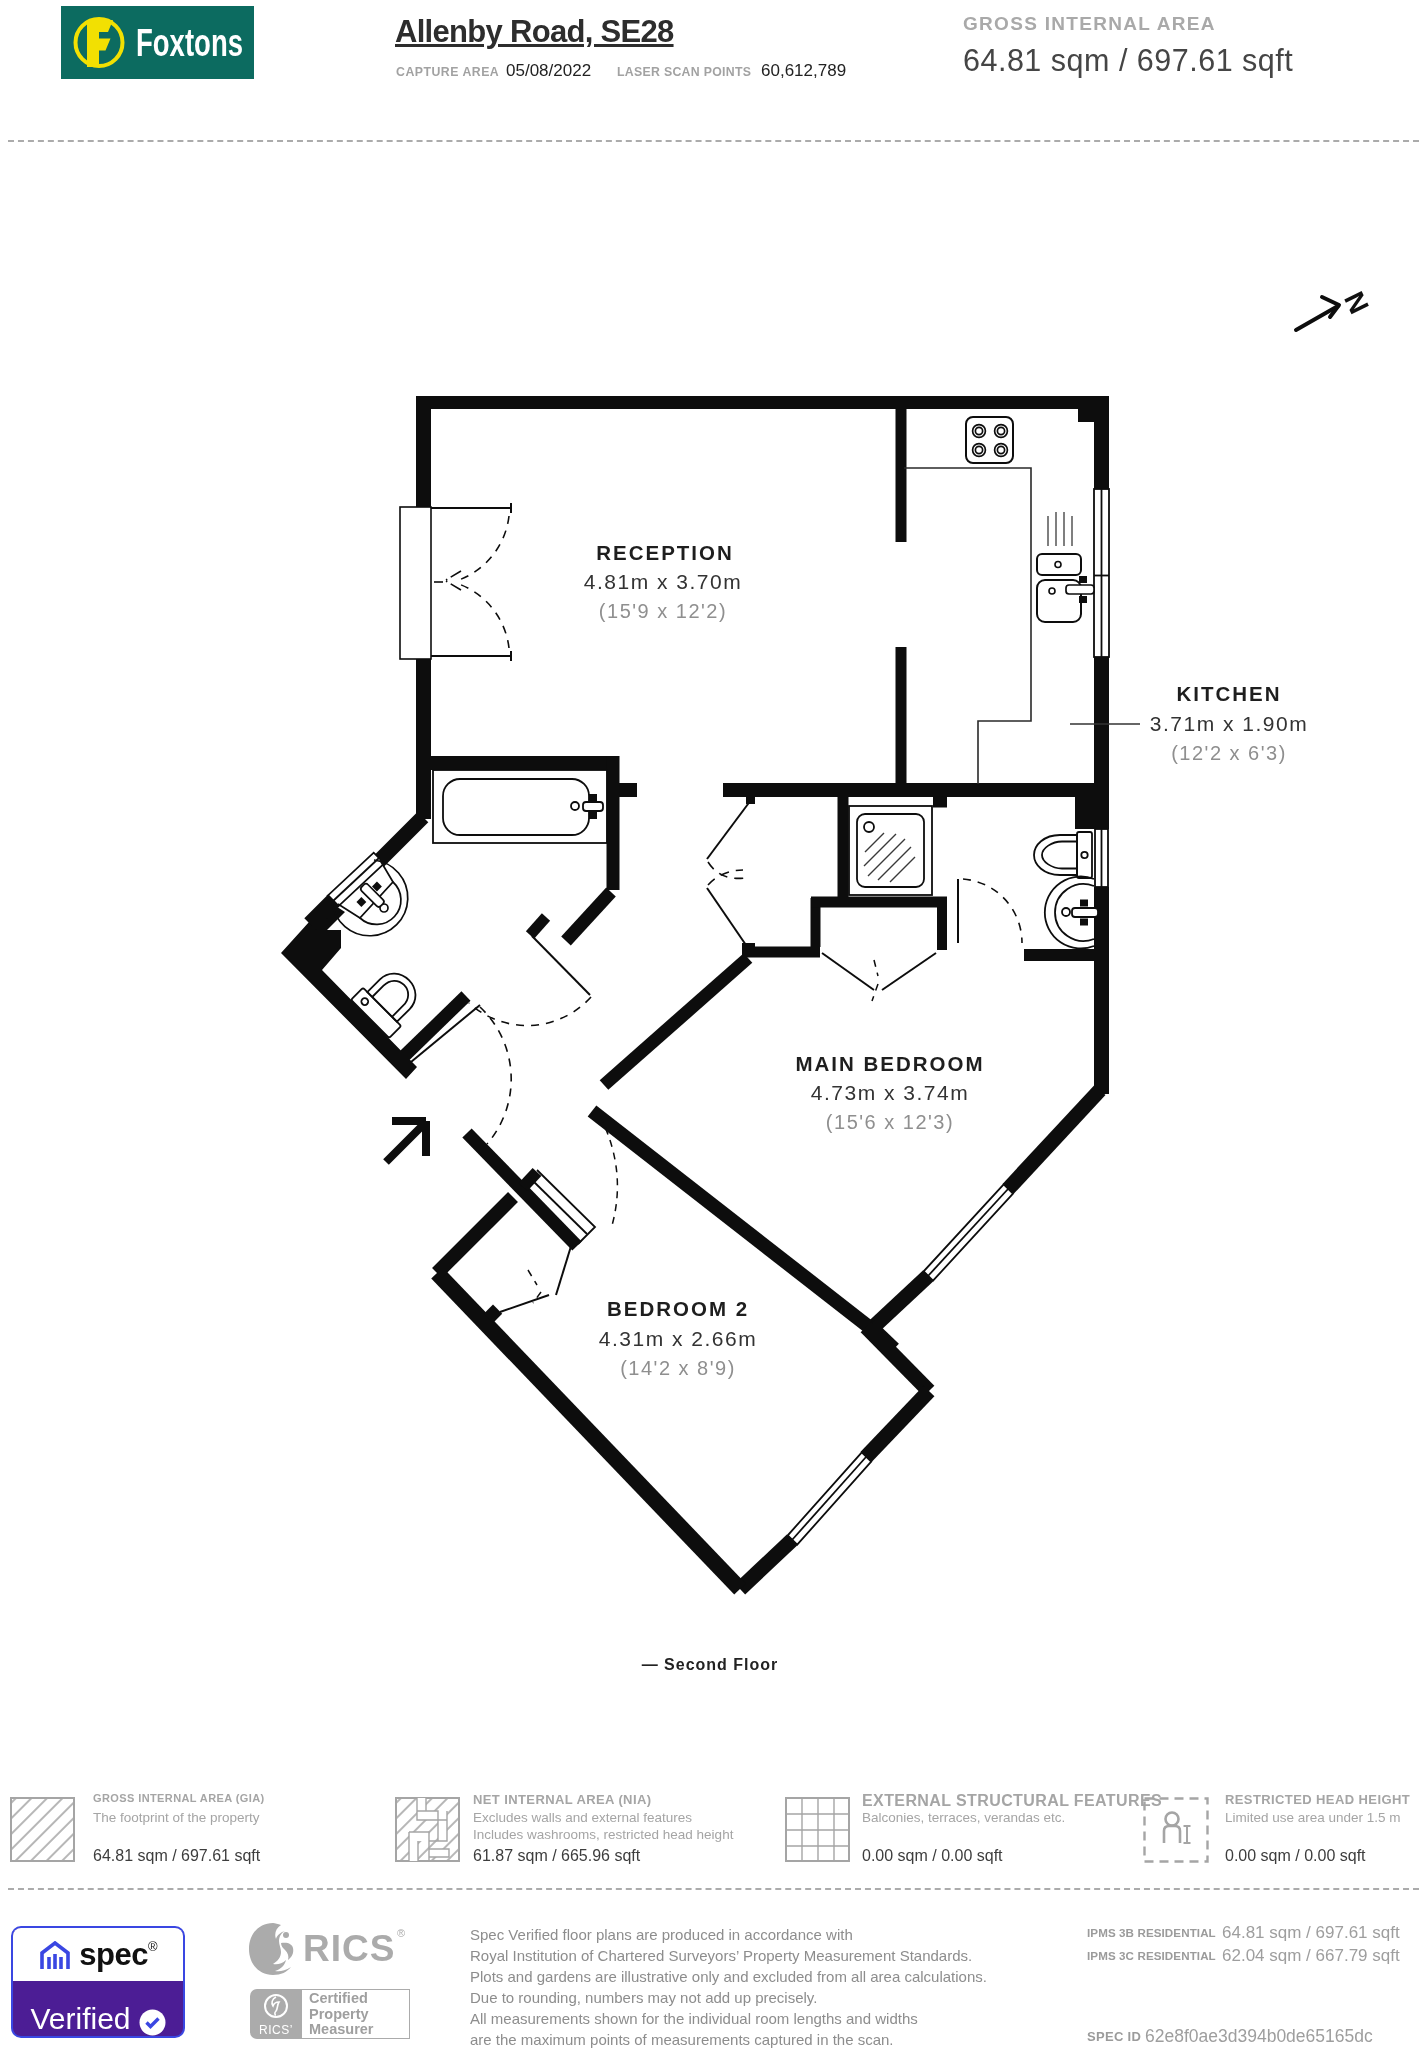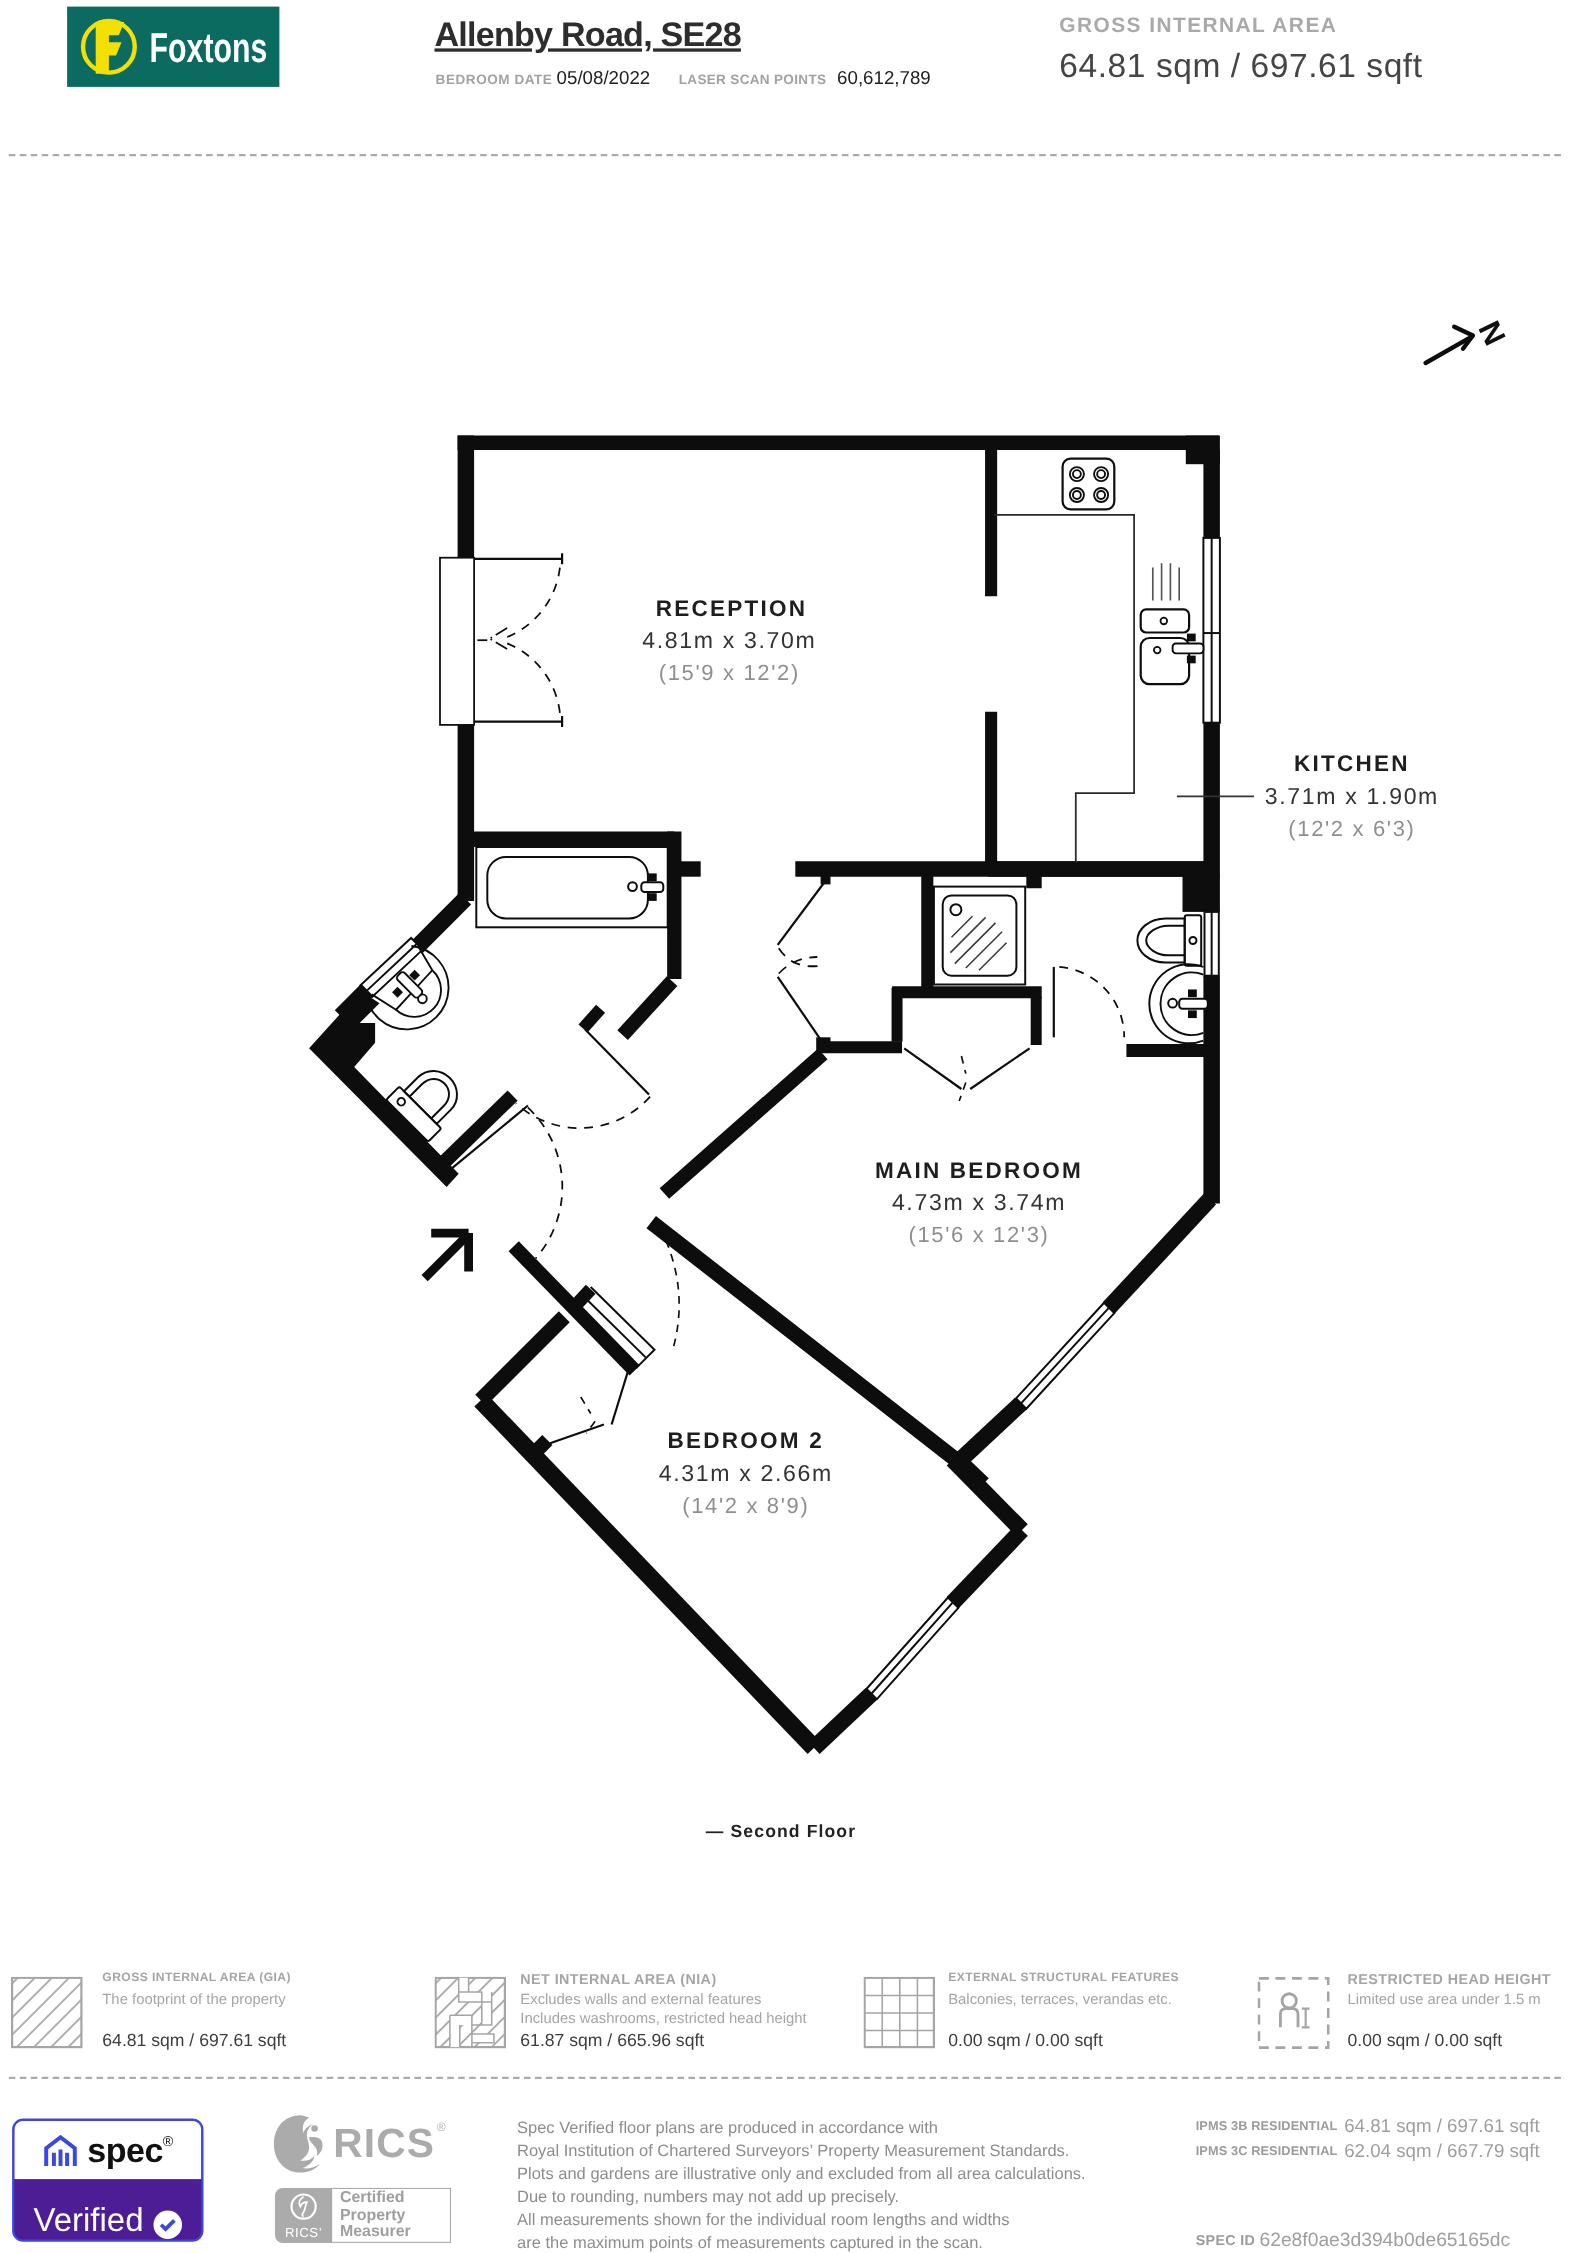--- a/index.html
+++ b/index.html
@@ -12,21 +12,21 @@
 
 <svg class="abs" style="left:0;top:0" width="300" height="100" viewBox="0 0 300 100">
   <rect x="61" y="6" width="193" height="73" fill="#0c6b60"></rect>
   <circle cx="99" cy="42.5" r="23.5" fill="none" stroke="#f2e002" stroke-width="4"></circle>
   <path d="M87,20 h26 l-5,12 h-9 v6.5 h11.5 l-5,12 h-6.5 v16.5 h-12 z" fill="#f2e002"></path>
   <text x="136" y="56" font-size="38" font-weight="bold" fill="#ffffff" textLength="107" lengthAdjust="spacingAndGlyphs">Foxtons</text>
 </svg>
 
 <div class="abs" style="left:395px;top:14px;font-size:31px;font-weight:bold;color:#2d2d2d;letter-spacing:-0.7px;text-decoration:underline;">Allenby Road, SE28</div>
 
-<div class="abs" style="left:396px;top:65px;font-size:12.3px;color:#a2a2a2;font-weight:bold;letter-spacing:0.5px;">BEDROOM DATE</div>
+<div class="abs" style="left:396px;top:65px;font-size:12.3px;color:#a2a2a2;font-weight:bold;letter-spacing:0.5px;">CAPTURE AREA</div>
 <div class="abs" style="left:506px;top:61px;font-size:17px;color:#222222;">05/08/2022</div>
 <div class="abs" style="left:617px;top:65px;font-size:12.3px;color:#a2a2a2;font-weight:bold;letter-spacing:0.3px;">LASER SCAN POINTS</div>
 <div class="abs" style="left:761px;top:61px;font-size:17px;color:#222222;">60,612,789</div>
 
 <div class="abs" style="left:963px;top:13px;font-size:19px;color:#a9a9a9;font-weight:bold;letter-spacing:1.3px;">GROSS INTERNAL AREA</div>
 <div class="abs" style="left:963px;top:43px;font-size:30.5px;color:#454545;letter-spacing:0.5px;">64.81 sqm / 697.61 sqft</div>
 
 <div class="abs" style="left:8px;top:140px;width:1411px;border-top:2px dashed #ababab;"></div>
 
 <svg class="abs" style="left:0;top:0" width="1427" height="2048" viewBox="0 0 1427 2048" fill="none" stroke-linecap="butt">
@@ -355,21 +355,21 @@
 <div class="abs" style="left:473px;top:1792px;font-size:13px;color:#a5a5a5;font-weight:bold;letter-spacing:0.4px;">NET INTERNAL AREA (NIA)</div>
 <div class="abs" style="left:473px;top:1810px;font-size:13.5px;color:#a5a5a5;">Excludes walls and external features</div>
 <div class="abs" style="left:473px;top:1827px;font-size:13.5px;color:#a5a5a5;">Includes washrooms, restricted head height</div>
 <div class="abs" style="left:473px;top:1847px;font-size:16px;color:#3d3d3d;">61.87 sqm / 665.96 sqft</div>
 
 <svg class="abs" style="left:785px;top:1797px" width="66" height="66" viewBox="0 0 66 66">
   <rect x="1" y="1" width="63" height="63" fill="none" stroke="#a5a5a5" stroke-width="2"></rect>
   <path d="M17,1 V64 M33,1 V64 M49,1 V64 M1,17 H64 M1,33 H64 M1,49 H64" stroke="#a5a5a5" stroke-width="1.4"></path>
 </svg>
 
-<div class="abs" style="left:862px;top:1792px;font-size:11px;color:#a5a5a5;font-weight:bold;letter-spacing:0.4px;">EXTERNAL STRUCTURAL FEATURES</div>
+<div class="abs" style="left:862px;top:1792px;font-size:16px;color:#a5a5a5;font-weight:bold;letter-spacing:0.4px;">EXTERNAL STRUCTURAL FEATURES</div>
 <div class="abs" style="left:862px;top:1810px;font-size:13.5px;color:#a5a5a5;">Balconies, terraces, verandas etc.</div>
 <div class="abs" style="left:862px;top:1847px;font-size:16px;color:#3d3d3d;">0.00 sqm / 0.00 sqft</div>
 
 <svg class="abs" style="left:1143px;top:1797px" width="66" height="66" viewBox="0 0 66 66">
   <rect x="1.5" y="1.5" width="63" height="63" fill="none" stroke="#a5a5a5" stroke-width="2.4" stroke-dasharray="9 6"></rect>
   <circle cx="29" cy="22" r="6.5" fill="none" stroke="#a5a5a5" stroke-width="2.6"></circle>
   <path d="M21,46 V34 Q21,29 26,29 H32 Q37,29 37,34 V46" fill="none" stroke="#a5a5a5" stroke-width="2.6"></path>
   <path d="M44,29 V46 M40.5,29 H47.5 M40.5,46 H47.5" stroke="#a5a5a5" stroke-width="2"></path>
 </svg>
 

